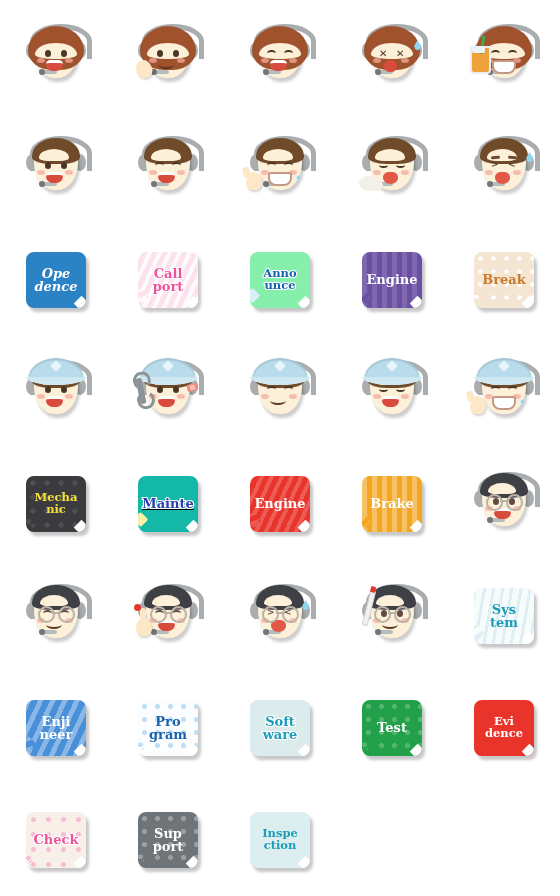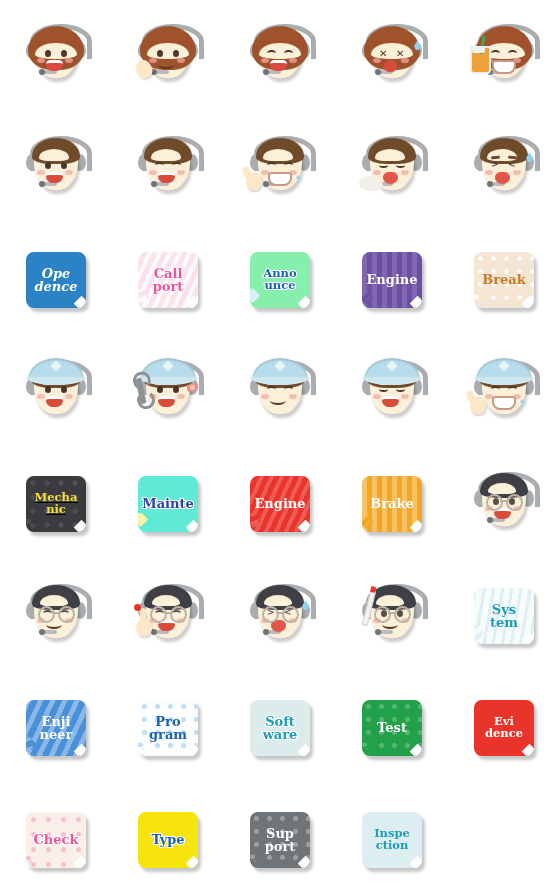--- a/index.html
+++ b/index.html
@@ -563,31 +563,31 @@
         <span class="eye smile l"></span>
         <span class="eye smile r"></span>
         <span class="cheek l"></span>
         <span class="cheek r"></span>
         <span class="mouth grin"></span>
         <span class="hand thumb"></span>
         <span class="teeth-shine">✦</span>
       </div>
     </div>
     <div class="cell">
-      <div class="badge notch" style="background:#3b3b3f;background-image:radial-gradient(rgba(255,255,255,.10) 2.5px, rgba(0,0,0,0) 2.7px);background-size:14px 14px;text-decoration:underline;">
+      <div class="badge notch" style="background:#3b3b3f;background-image:radial-gradient(rgba(255,255,255,.10) 2.5px, rgba(0,0,0,0) 2.7px);background-size:14px 14px;">
         <span class="tail" style="background:#3b3b3f;background-image:radial-gradient(rgba(255,255,255,.10) 2.5px, rgba(0,0,0,0) 2.7px);background-size:14px 14px;"></span>
         <span class="txt s3 " style="color:#f5e03a">
           <span>Mecha</span>
           <span>nic</span>
         </span>
         <span class="corner"></span>
       </div>
     </div>
     <div class="cell">
-      <div class="badge notch" style="background:#5eead4;">
+      <div class="badge notch" style="background:#14b8a6;text-decoration:underline;">
         <span class="tail" style="background:#faf1a8;"></span>
         <span class="txt s2 stroke-w" style="color:#2f3fa8">
           <span>Mainte</span>
         </span>
         <span class="corner"></span>
       </div>
     </div>
     <div class="cell">
       <div class="badge notch" style="background:#e8342a;background-image:repeating-linear-gradient(115deg,rgba(255,255,255,.20) 0 4px,rgba(0,0,0,0) 4px 9px);">
         <span class="tail" style="background:#e8342a;background-image:repeating-linear-gradient(115deg,rgba(255,255,255,.20) 0 4px,rgba(0,0,0,0) 4px 9px);"></span>
@@ -772,29 +772,20 @@
     <div class="cell">
       <div class="badge notch" style="background:#f7efe8;background-image:radial-gradient(rgba(245,150,195,.55) 2.2px, rgba(0,0,0,0) 2.4px);background-size:15px 15px;align-items:center;">
         <span class="tail" style="background:#f7efe8;background-image:radial-gradient(rgba(245,150,195,.55) 2.2px, rgba(0,0,0,0) 2.4px);background-size:15px 15px;"></span>
         <span class="txt s2 stroke-w" style="color:#f0529a">
           <span>Check</span>
         </span>
         <span class="corner"></span>
       </div>
     </div>
     <div class="cell">
-      <div class="badge notch" style="background:#f7e40d;">
-        <span class="tail" style="background:#f7e40d;"></span>
-        <span class="txt s2 stroke-w" style="color:#1a63b0">
-          <span>Type</span>
-        </span>
-        <span class="corner"></span>
-      </div>
-    </div>
-    <div class="cell">
       <div class="badge notch" style="background:#6f7479;background-image:radial-gradient(rgba(255,255,255,.30) 2.4px, rgba(0,0,0,0) 2.6px);background-size:13px 13px;">
         <span class="tail" style="background:#6f7479;background-image:radial-gradient(rgba(255,255,255,.30) 2.4px, rgba(0,0,0,0) 2.6px);background-size:13px 13px;"></span>
         <span class="txt s2 " style="color:#ffffff">
           <span>Sup</span>
           <span>port</span>
         </span>
         <span class="corner"></span>
       </div>
     </div>
     <div class="cell">

